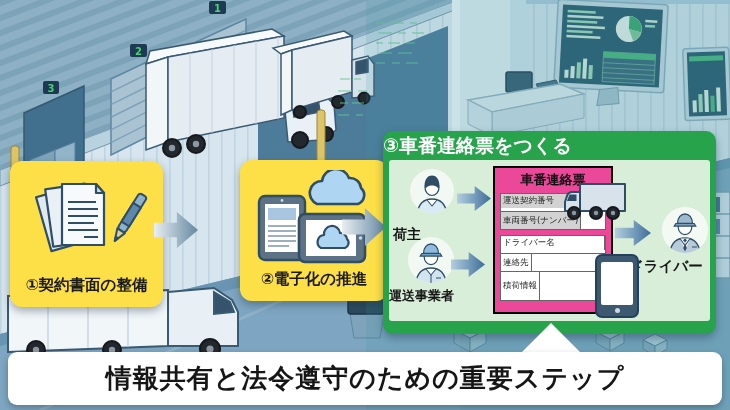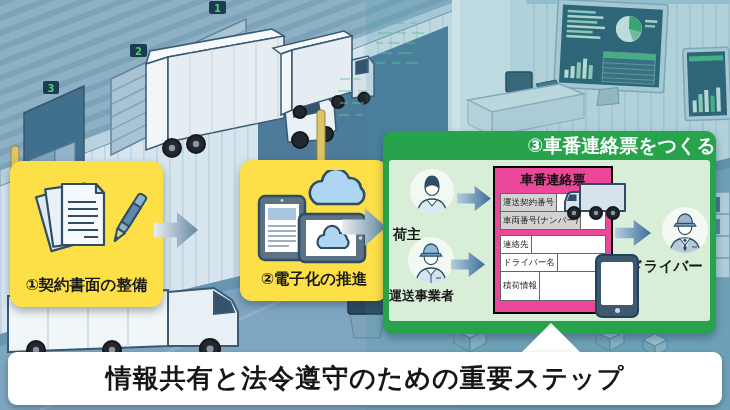--- a/index.html
+++ b/index.html
@@ -32,22 +32,22 @@
   #arrow1{left:154px;top:212px;width:44px;height:36px;}
   #arrow2{left:342px;top:208px;width:44px;height:38px;}
 
   
   #panel{
     position:absolute;left:383px;top:131px;width:333px;height:203px;z-index:2;
     background:#27a34c;border-radius:10px;
     box-shadow:0 4px 9px rgba(25,45,65,.38);
   }
   .panel-title{
-    height:36px;line-height:29px;text-align:right;color:#ffffff;
-    font-size:19px;font-weight:bold;white-space:nowrap;margin-left:24px;
+    height:36px;line-height:29px;text-align:left;color:#ffffff;
+    font-size:19px;font-weight:bold;white-space:nowrap;
   }
   .panel-body{
     position:absolute;left:6px;right:6px;top:29px;bottom:13px;
     background:#d9eed9;border-radius:3px;
   }
   .actor{position:absolute;text-align:center;}
   .actor-label{font-weight:bold;color:#161616;white-space:nowrap;position:absolute;}
   #shipper-avatar{left:20px;top:8px;width:46px;height:46px;}
   #shipper-label{left:4px;top:66px;width:78px;font-size:14px;}
   #carrier-avatar{left:18px;top:76px;width:48px;height:48px;}
@@ -66,21 +66,21 @@
   
   .form-card{
     position:absolute;left:104px;top:6px;width:120px;height:148px;
     background:#ec4899;border:2px solid #000000;box-sizing:border-box;
     padding:2px 5px;z-index:1;
   }
   .form-title{font-size:13px;font-weight:bold;text-align:center;color:#101010;margin:1px 0 4px;}
   .fgroup{border:1px solid #666;}
   .fgroup + .fgroup{margin-top:5px;}
   .frow{display:flex;align-items:stretch;min-height:17px;border-top:1px solid #666;}
-  .frow:first-child{border-top:none;}
+  .frow:first-child{border-top:none;flex-direction:column;}
   .frow.tall{min-height:28px;}
   .flabel{
     font-size:8.5px;color:#1d1d1d;padding:1px 2px;border-right:1px solid #666;
     white-space:nowrap;background:#ffffff;display:flex;align-items:center;
   }
   .flabel.gray{background:#d2d2d2;}
   .fvalue{flex:1;min-width:14px;background:#ffffff;}
   #form-truck{position:absolute;left:172px;top:18px;width:66px;height:48px;z-index:2;}
   .phone{
     position:absolute;left:206px;top:94px;width:44px;height:64px;z-index:3;
@@ -442,25 +442,25 @@
             <span class="flabel gray">運送契約番号</span>
             <span class="fvalue"></span>
           </div>
           <div class="frow">
             <span class="flabel gray">車両番号(ナンバー)</span>
             <span class="fvalue"></span>
           </div>
         </div>
         <div class="fgroup">
           <div class="frow">
-            <span class="flabel">連絡先</span>
+            <span class="flabel">ドライバー名</span>
             <span class="fvalue"></span>
           </div>
           <div class="frow">
-            <span class="flabel">ドライバー名</span>
+            <span class="flabel">連絡先</span>
             <span class="fvalue"></span>
           </div>
           <div class="frow tall">
             <span class="flabel">積荷情報</span>
             <span class="fvalue"></span>
           </div>
         </div>
       </div>
 
       <svg id="form-truck" viewBox="0 0 66 48">

